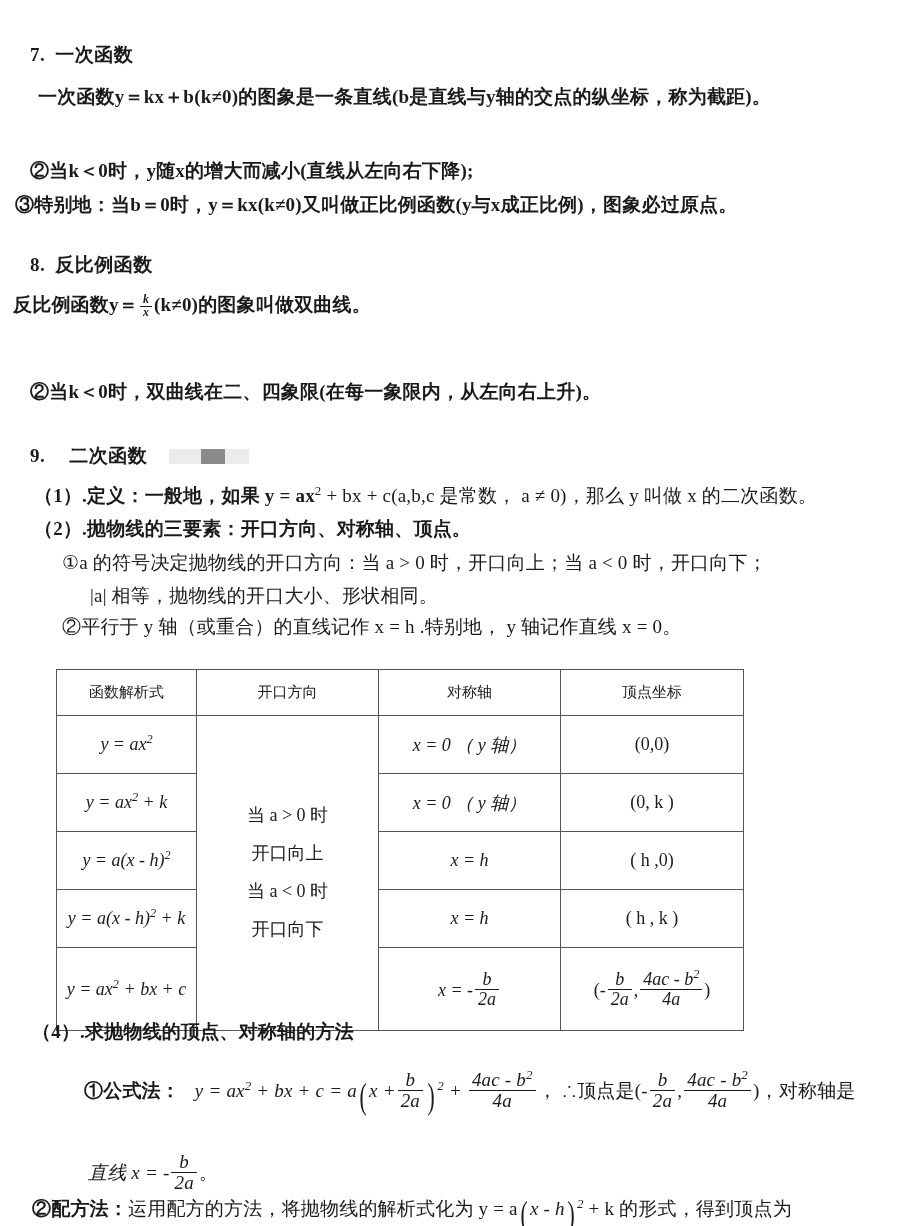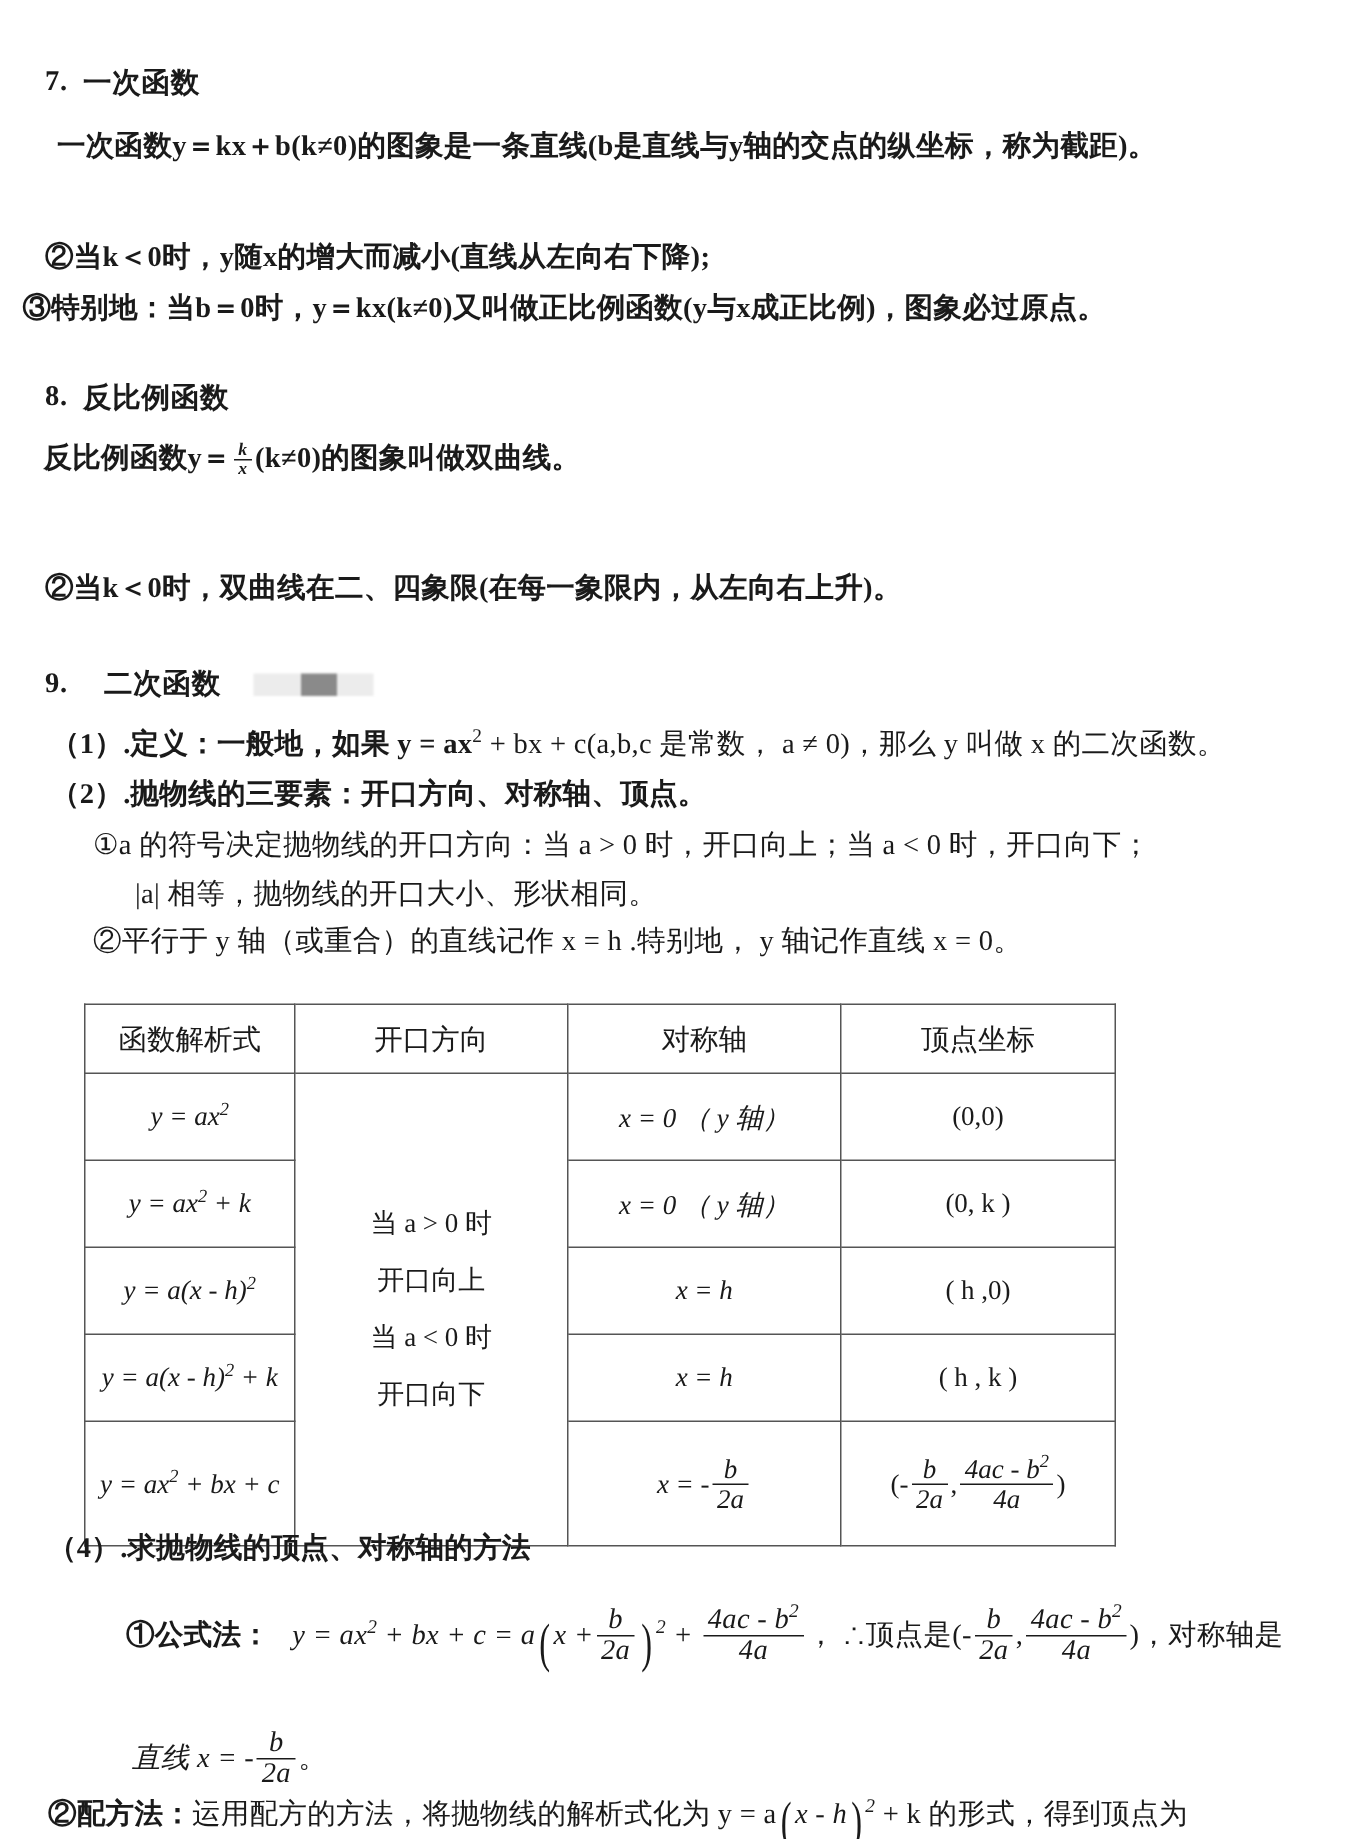--- a/index.html
+++ b/index.html
@@ -87,21 +87,21 @@
     margin-left: 56px;
     font-size: 18px;
   }
   table.fx td, table.fx th {
     border: 1.3px solid #555;
     text-align: center;
     vertical-align: middle;
     font-weight: normal;
     padding: 2px 4px;
   }
-  table.fx th { height: 41px; font-size: 19px; }
+  table.fx th { height: 41px; font-size: 15px; }
   table.fx td { height: 53px; }
   table.fx td.tall { height: 78px; }
   .col1 { width: 140px; }
   .col2 { width: 182px; }
   .col3 { width: 182px; }
   .col4 { width: 183px; }
   .dircell { line-height: 2.1; font-size: 18px; }
 
   
   .abs { position: absolute; }
@@ -119,21 +119,21 @@
   <div class="abs body-line bold" style="left:38px; top:84px;">一次函数y＝kx＋b(k≠0)的图象是一条直线(b是直线与y轴的交点的纵坐标，称为截距)。</div>
 
   <div class="abs body-line bold" style="left:30px; top:158px;">②当k＜0时，y随x的增大而减小(直线从左向右下降);</div>
   <div class="abs body-line bold" style="left:15px; top:192px;">③特别地：当b＝0时，y＝kx(k≠0)又叫做正比例函数(y与x成正比例)，图象必过原点。</div>
 
   <div class="abs sec-head" style="left:30px; top:252px;">
     <span class="sec-num">8.</span>
     <span class="sec-title">反比例函数</span>
   </div>
 
-  <div class="abs body-line bold" style="left:29px; top:292px;">
+  <div class="abs body-line bold" style="left:13px; top:292px;">
     <span>反比例函数y＝</span><span class="frac sm"><span class="num mi">k</span><span class="den mi">x</span></span><span>(k≠0)的图象叫做双曲线。</span>
   </div>
 
   <div class="abs body-line bold" style="left:30px; top:379px;">②当k＜0时，双曲线在二、四象限(在每一象限内，从左向右上升)。</div>
 
   <div class="abs sec-head" style="left:30px; top:443px;">
     <span class="sec-num">9.</span>
     <span class="sec-title" style="margin-left:14px;">二次函数</span>
     <span class="redaction"></span>
   </div>

